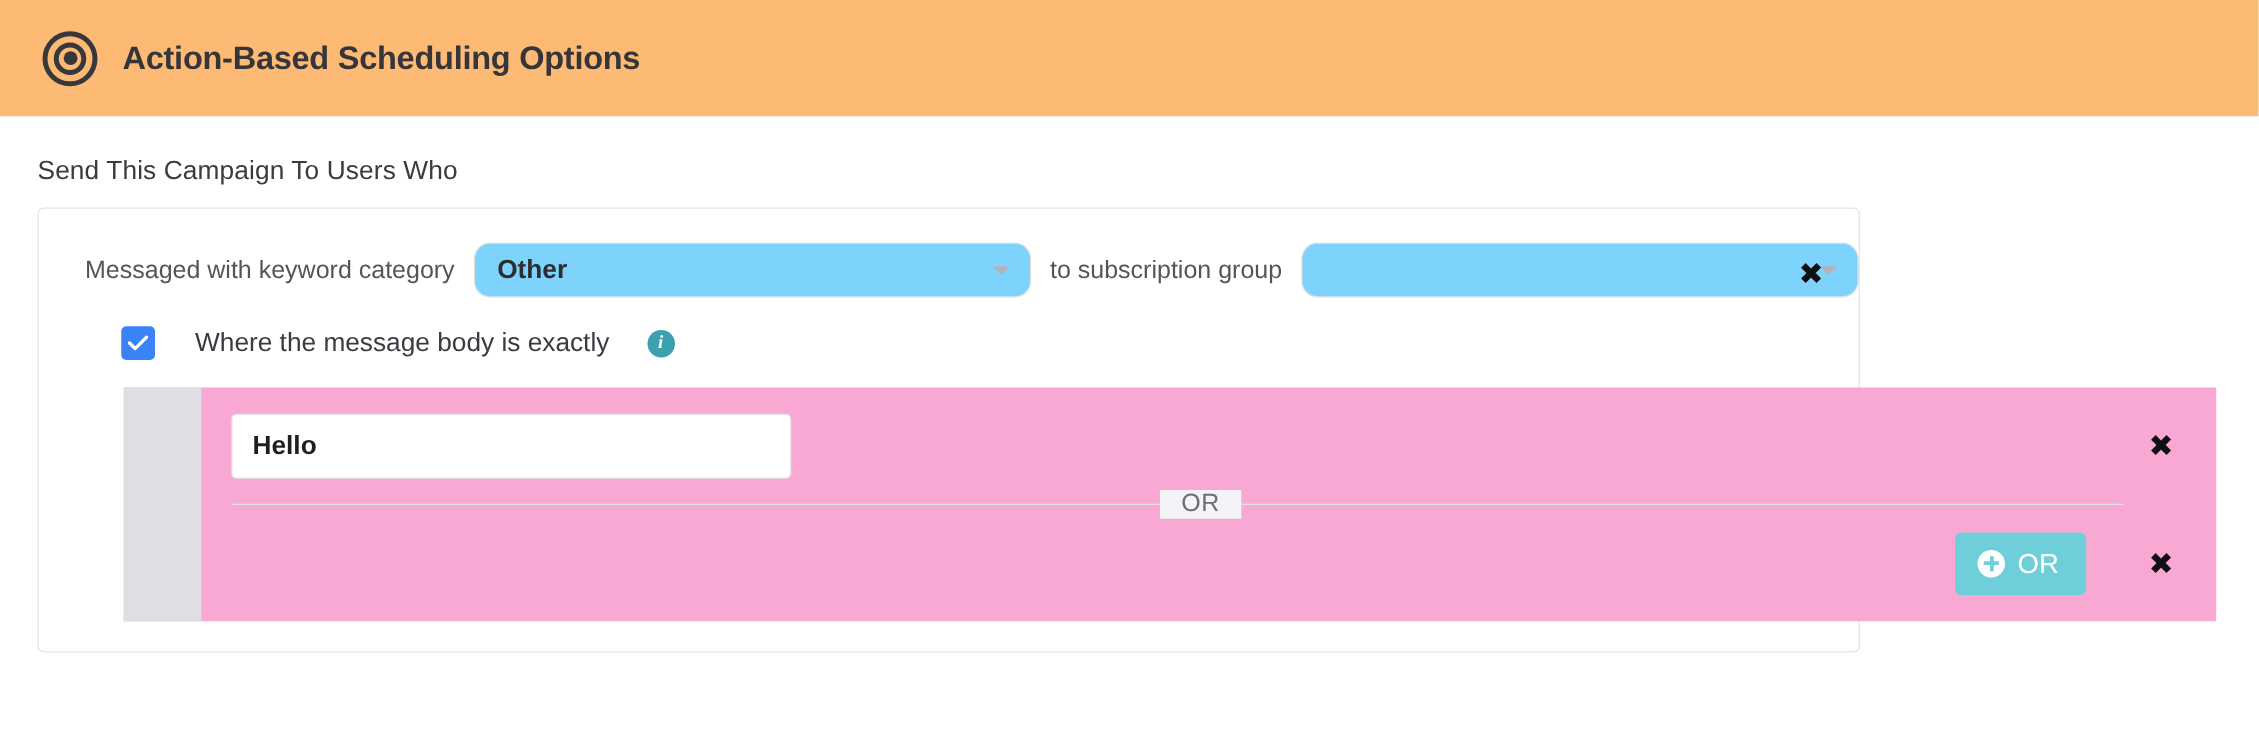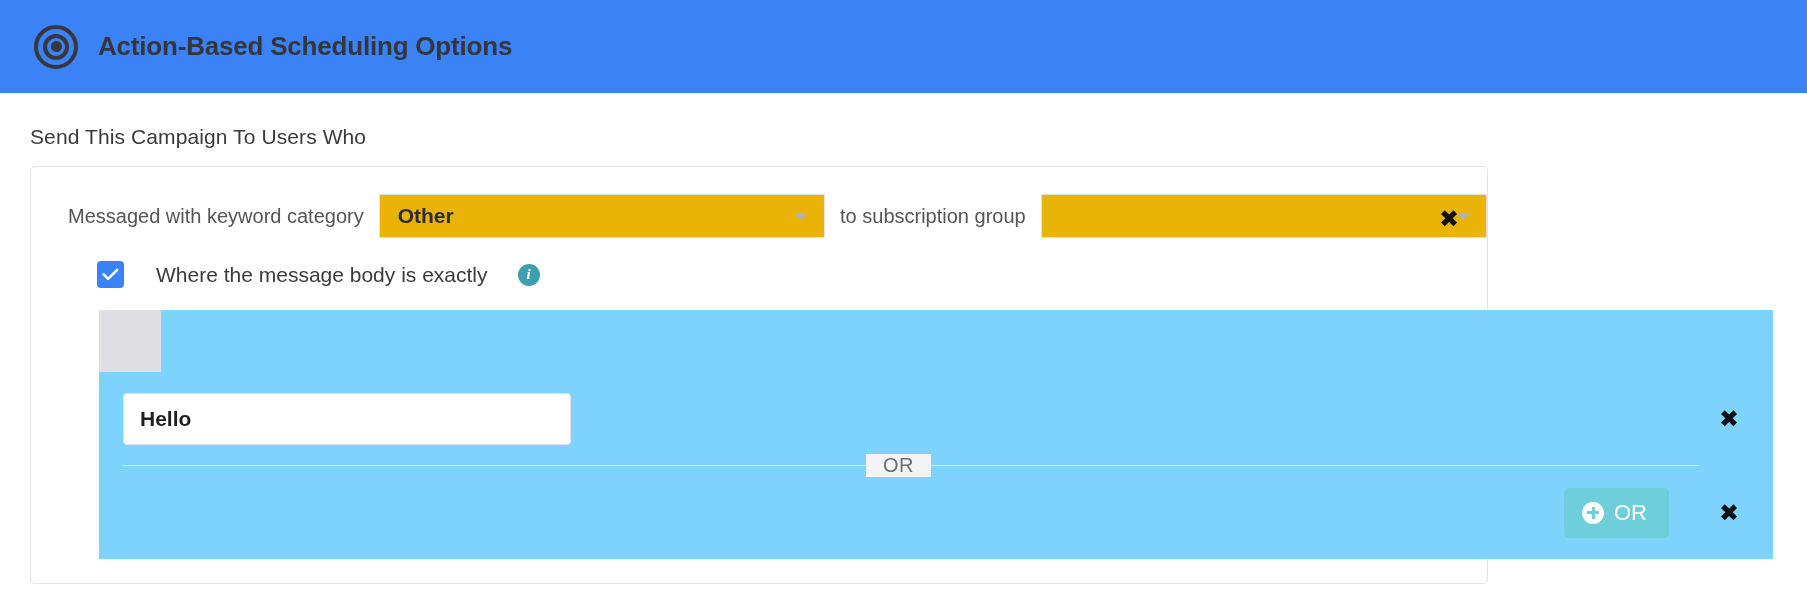--- a/index.html
+++ b/index.html
@@ -11,21 +11,21 @@
     height: 597px;
     background: #ffffff;
     font-family: "Liberation Sans", sans-serif;
     overflow: hidden;
     position: relative;
   }
 
   
   .header {
     height: 93px;
-    background: #3b82f6;
+    background: #fdba74;
     display: flex;
     align-items: center;
     padding-left: 34px;
     box-sizing: border-box;
   }
   .bullseye {
     width: 44px;
     height: 44px;
     flex: 0 0 44px;
     border-radius: 50%;
@@ -94,22 +94,22 @@
   }
   .cond-label {
     font-size: 20px;
     color: #54545b;
     white-space: nowrap;
   }
   .select {
     position: relative;
     height: 44px;
     border: 1px solid #e1e1e6;
-    border-radius: 0;
-    background: #eab308;
+    border-radius: 13px;
+    background: #7dd3fc;
     display: flex;
     align-items: center;
     box-sizing: border-box;
     padding: 0 34px 0 18px;
     font-size: 21px;
     color: #2c2c31;
     font-weight: bold;
   }
   .select.keyword { width: 448px; margin-left: 15px; }
   .select.subgroup { width: 448px; margin-left: 15px; }
@@ -179,25 +179,24 @@
     align-items: center;
     justify-content: center;
     font-family: "Liberation Serif", serif;
     cursor: pointer;
   }
 
   
   .group-panel {
     margin: 22px 0 0 68px;
     width: 1674px;
-    background: #7dd3fc;
-    display: flex;
-    box-sizing: border-box;
-    position: relative;
-    flex-direction: column;
+    background: #f9a8d4;
+    display: flex;
+    box-sizing: border-box;
+    position: relative;
   }
   .group-bar {
     width: 62px;
     flex: 0 0 62px;
     background: #dedee3;
   }
   .group-inner {
     flex: 1 1 auto;
     padding: 0;
     position: relative;

